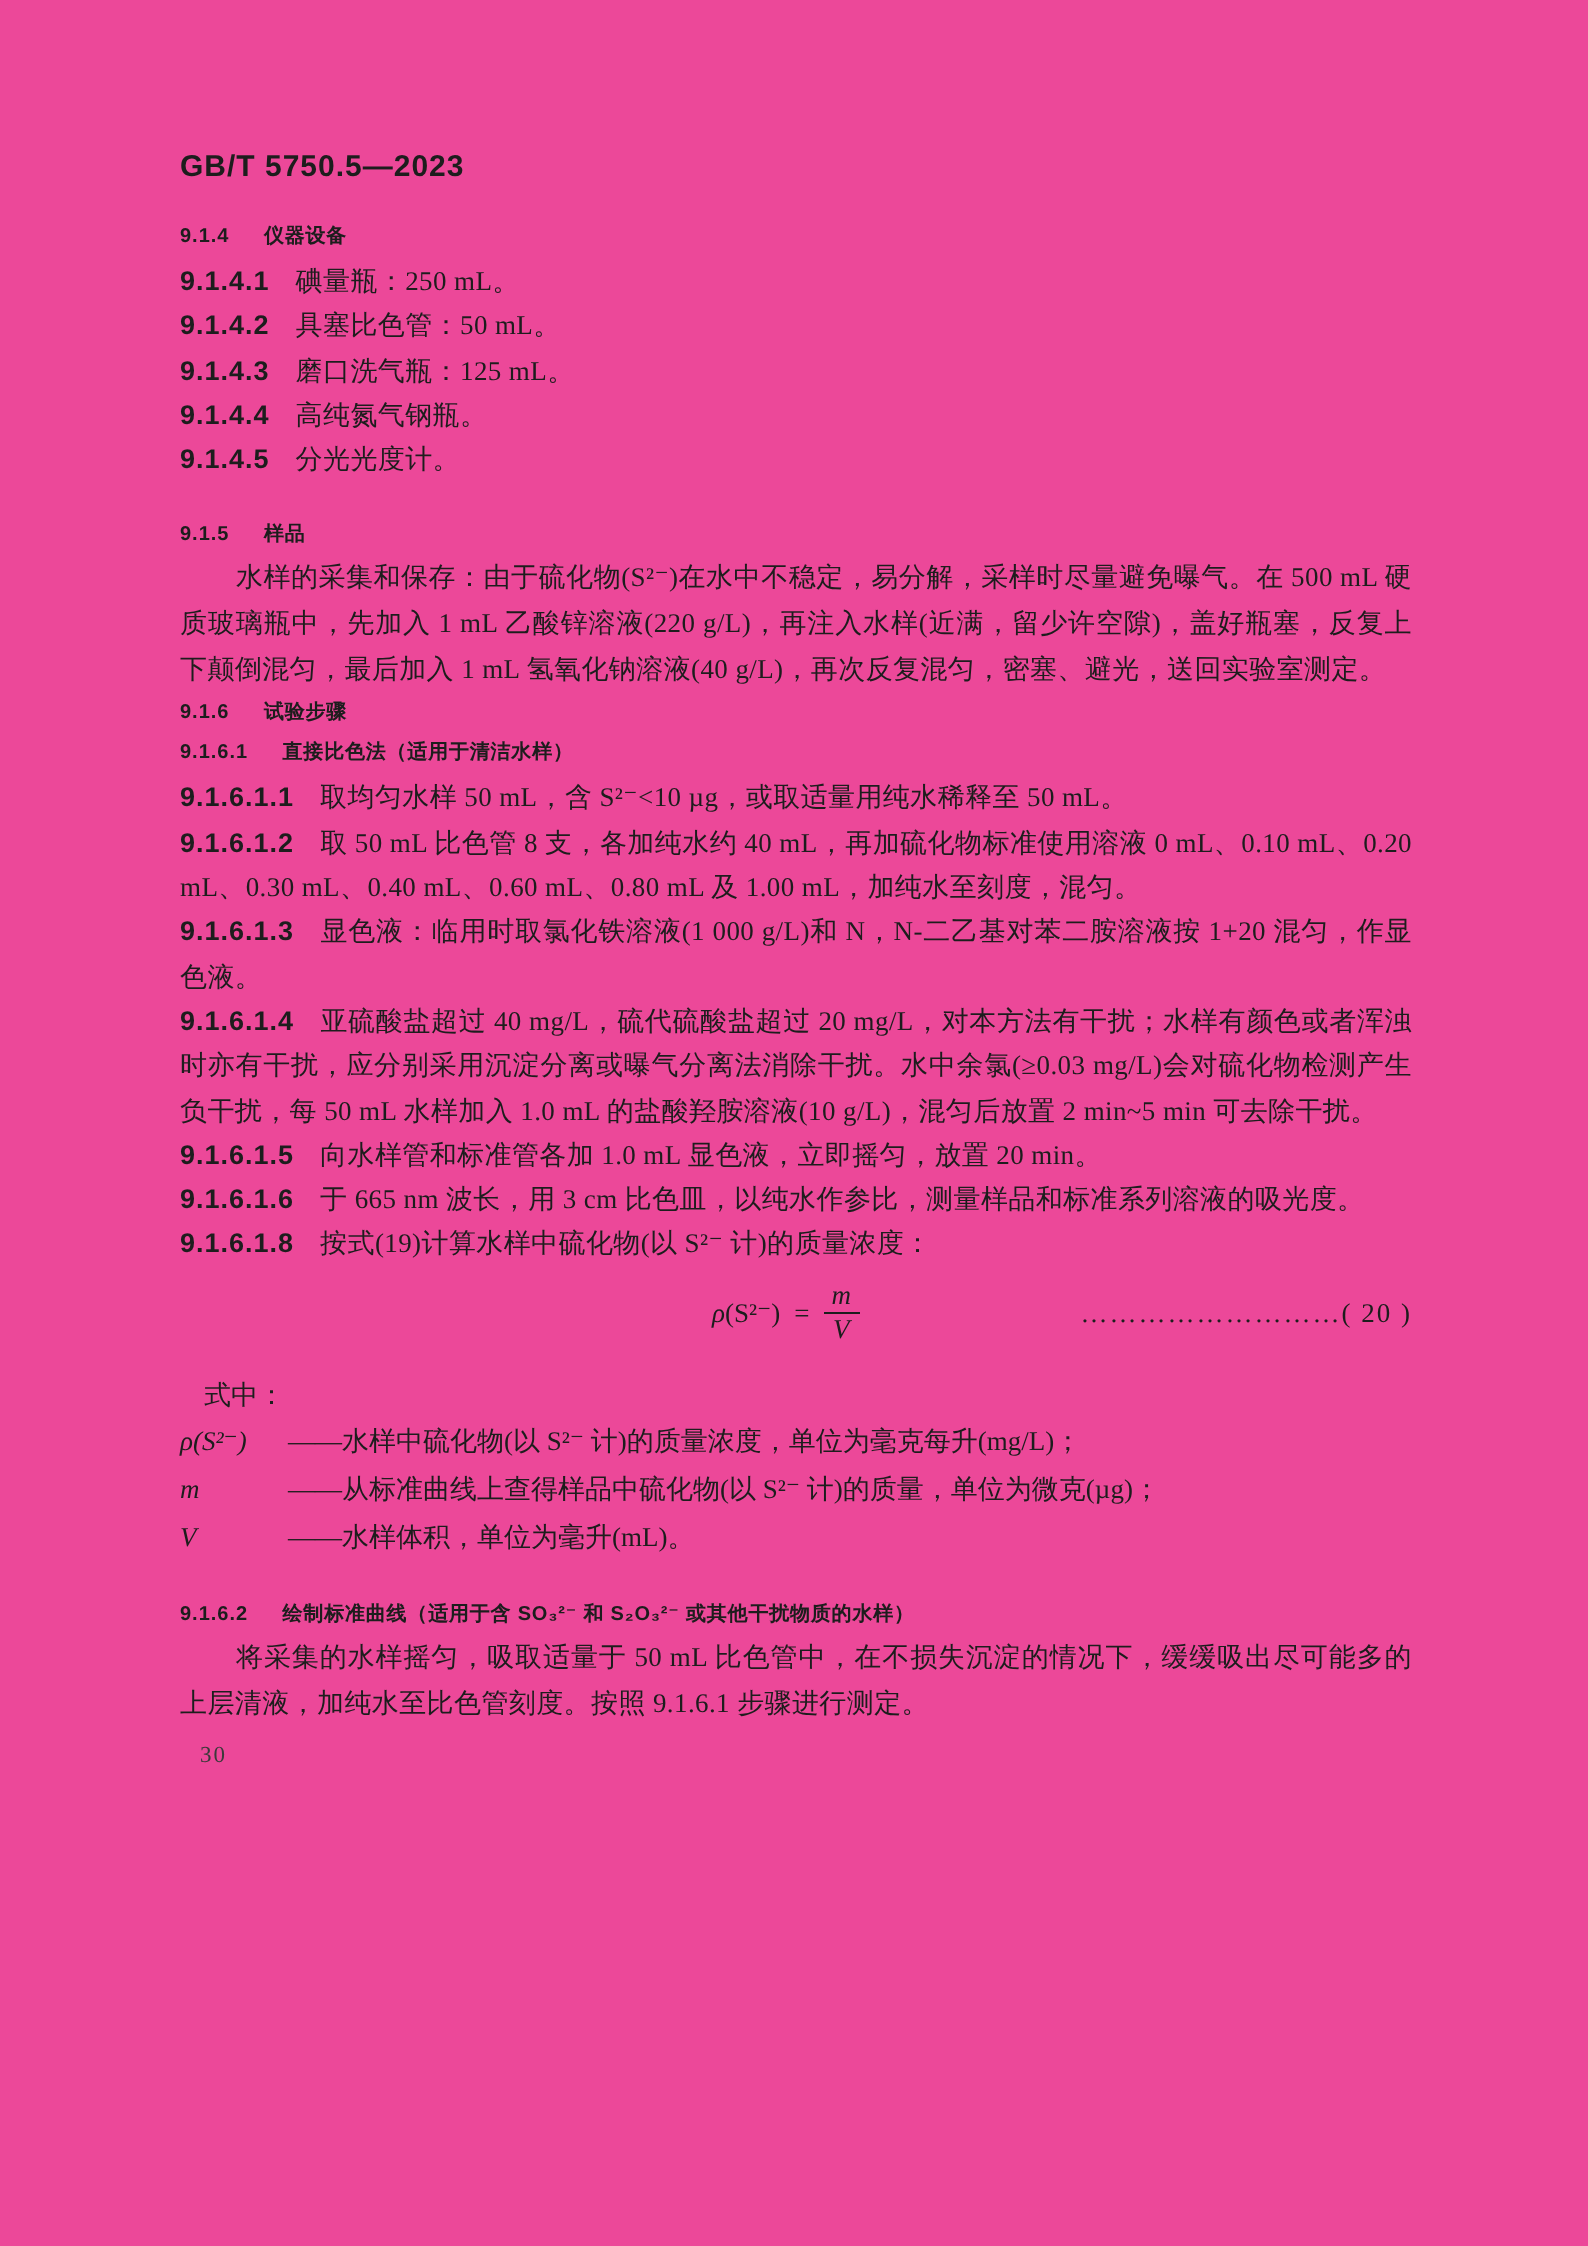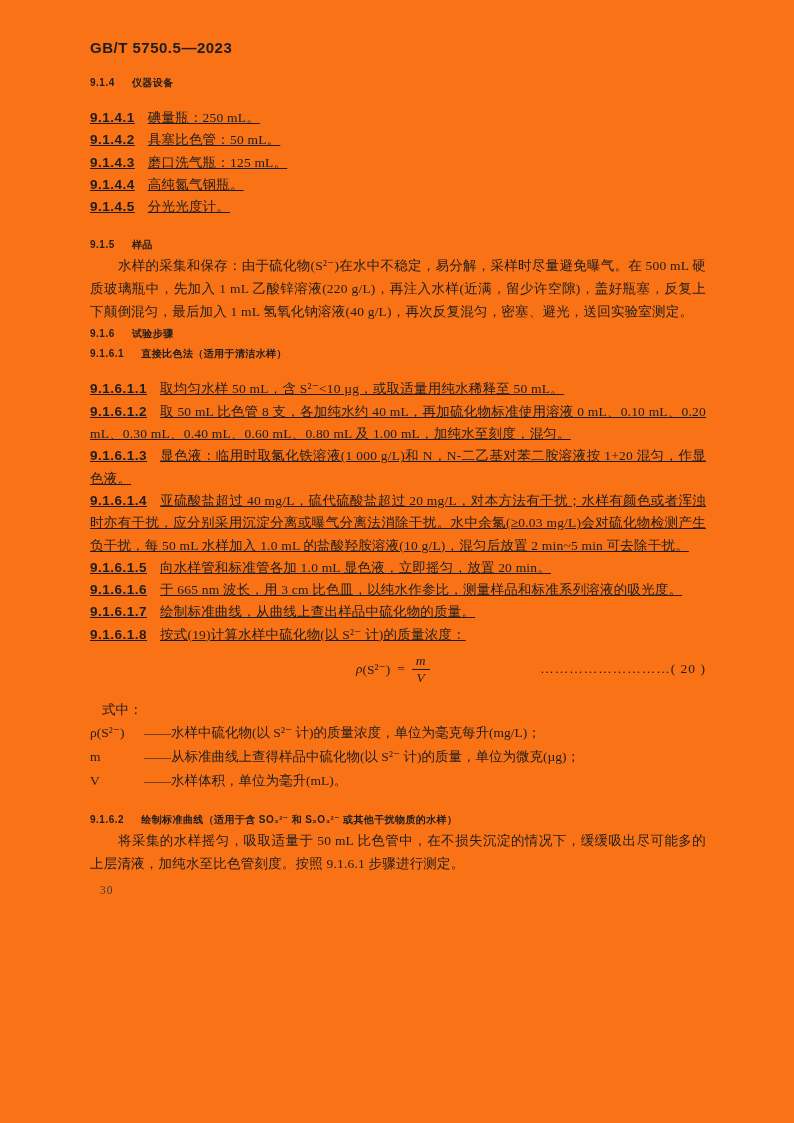--- a/index.html
+++ b/index.html
@@ -1,22 +1,22 @@
 <!DOCTYPE html>
 <html><head>
 <meta charset="utf-8">
 <style>
   html, body { margin: 0; padding: 0; background: #ffffff; }
   .page {
     position: relative;
     width: 794px;
     height: 1123px;
-    background: #f97316;
+    background: #ec4899;
     box-sizing: border-box;
-    padding: 40px 88px 0 90px;
+    padding: 76px 88px 0 90px;
     color: #1d1d1d;
     font-family: "Liberation Serif", "DejaVu Serif", serif;
     font-size: 13.5px;
     overflow: hidden;
   }
   .doc-header {
     font-family: "Liberation Sans", "DejaVu Sans", sans-serif;
     font-weight: 700;
     font-size: 15px;
     letter-spacing: 0.5px;
@@ -35,21 +35,21 @@
     font-family: "Liberation Sans", "DejaVu Sans", sans-serif;
     font-weight: 700;
     font-size: 10px;
     line-height: 18px;
     letter-spacing: 0.4px;
   }
   .sec-num { margin-right: 14px; letter-spacing: 0.5px; }
   .mt-lg { margin-top: 18px; }
   .mt-md { margin-top: 2px; }
   .mt-sm { }
-  .clause-list { margin-top: 15px; text-decoration: underline; }
+  .clause-list { margin-top: 2px; }
   .clause {
     margin: 0;
     text-align: justify;
     line-height: 22.3px;
     letter-spacing: 0.2px;
   }
   .clause-num {
     font-family: "Liberation Sans", "DejaVu Sans", sans-serif;
     font-weight: 700;
     margin-right: 13px;
@@ -63,21 +63,21 @@
   }
   .formula { margin-left: 266px; display: flex; align-items: center; }
   .f-rho { font-style: italic; }
   .f-eq { margin: 0 7px; }
   .frac { display: inline-flex; flex-direction: column; text-align: center; font-style: italic; }
   .frac .fnum { border-bottom: 1px solid #1d1d1d; padding: 0 4px; line-height: 16px; display: block; }
   .frac .fden { line-height: 16px; display: block; }
   .f-dots { margin-left: auto; letter-spacing: 1px; white-space: nowrap; }
   .where-lead { margin: 0; margin-top: 12px; text-indent: 12px; line-height: 22px; }
   .def-row { display: flex; line-height: 24px; }
-  .def-sym { width: 54px; flex-shrink: 0; }
+  .def-sym { width: 54px; flex-shrink: 0; font-style: italic; }
   .def-text { text-align: justify; }
   .page-num {
     margin-top: 9px;
     margin-left: 10px;
     font-size: 11.5px;
     color: #3a3a3a;
     letter-spacing: 1px;
   }
 </style>
 </head>
@@ -141,23 +141,20 @@
     <p class="clause">
       <span class="clause-num">9.1.6.1.4</span><span class="clause-text">亚硫酸盐超过 40 mg/L，硫代硫酸盐超过 20 mg/L，对本方法有干扰；水样有颜色或者浑浊时亦有干扰，应分别采用沉淀分离或曝气分离法消除干扰。水中余氯(≥0.03 mg/L)会对硫化物检测产生负干扰，每 50 mL 水样加入 1.0 mL 的盐酸羟胺溶液(10 g/L)，混匀后放置 2 min~5 min 可去除干扰。</span>
     </p>
     <p class="clause">
       <span class="clause-num">9.1.6.1.5</span><span class="clause-text">向水样管和标准管各加 1.0 mL 显色液，立即摇匀，放置 20 min。</span>
     </p>
     <p class="clause">
       <span class="clause-num">9.1.6.1.6</span><span class="clause-text">于 665 nm 波长，用 3 cm 比色皿，以纯水作参比，测量样品和标准系列溶液的吸光度。</span>
     </p>
     <p class="clause">
-      <span class="clause-num">9.1.6.1.7</span><span class="clause-text">绘制标准曲线，从曲线上查出样品中硫化物的质量。</span>
-    </p>
-    <p class="clause">
       <span class="clause-num">9.1.6.1.8</span><span class="clause-text">按式(19)计算水样中硫化物(以 S²⁻ 计)的质量浓度：</span>
     </p>
   </div>
 
   <div class="formula-row">
     <div class="formula">
       <span class="f-rho">ρ</span>
         <span>(S²⁻)</span>
       <span class="f-eq">=</span>
       <span class="frac">

